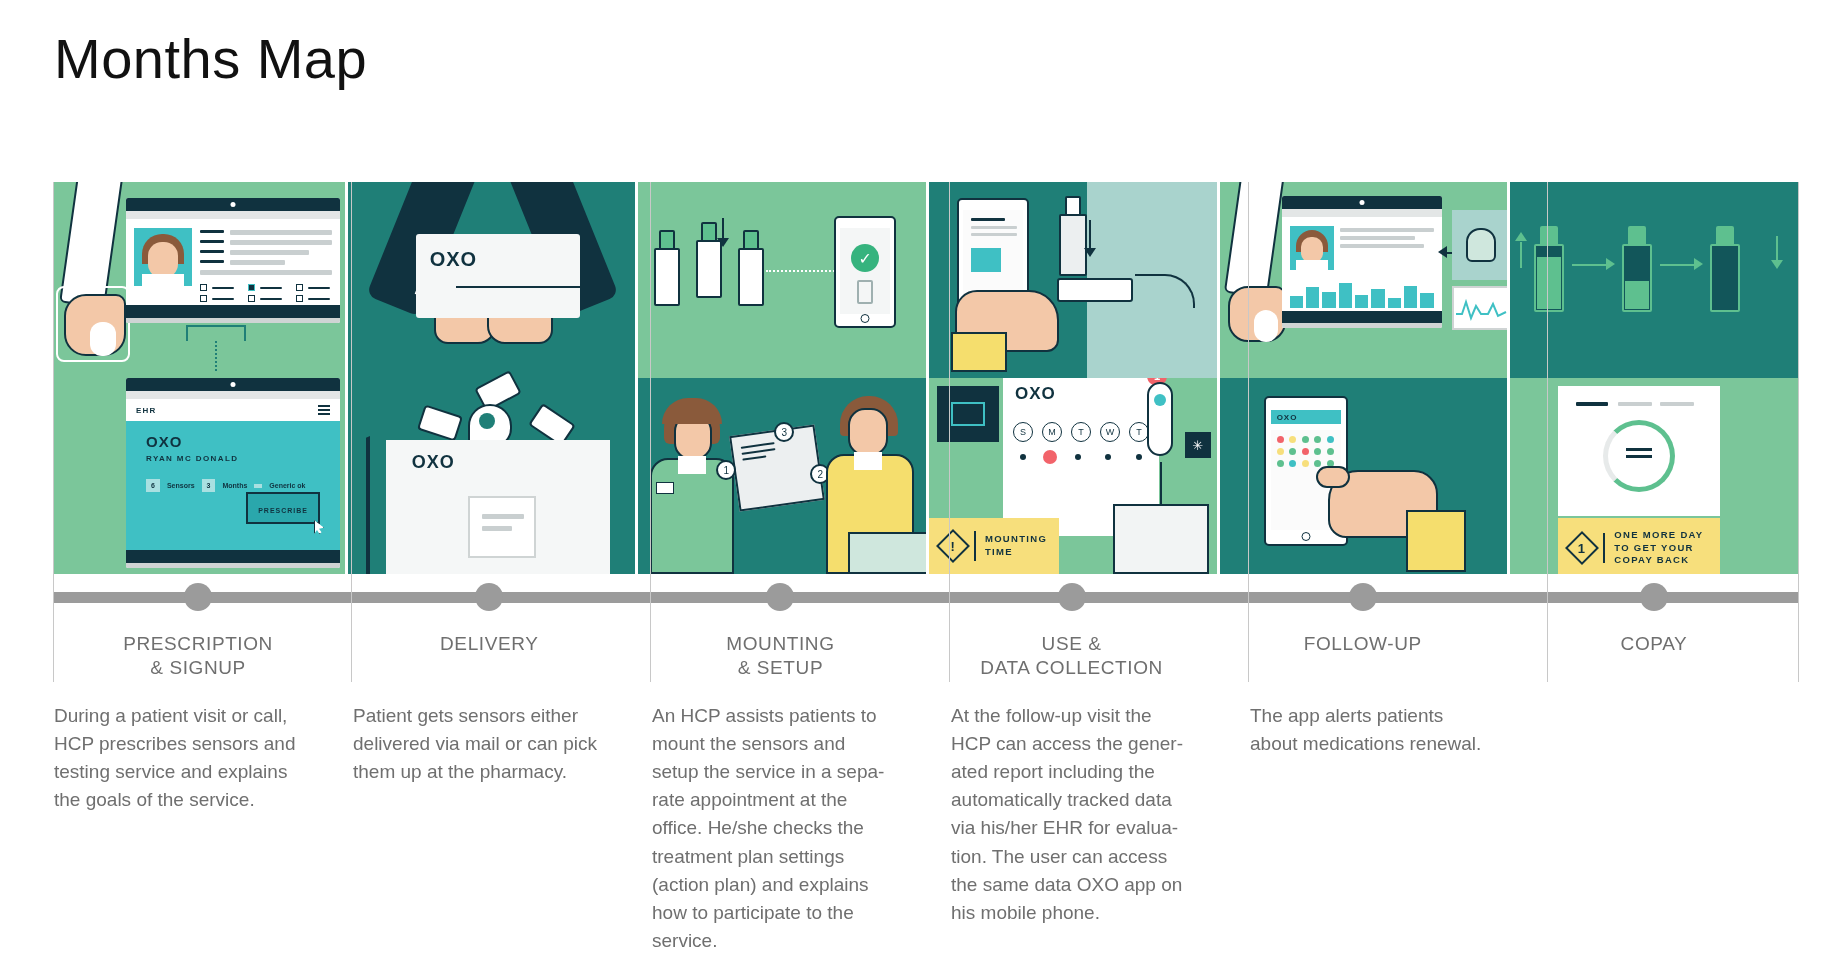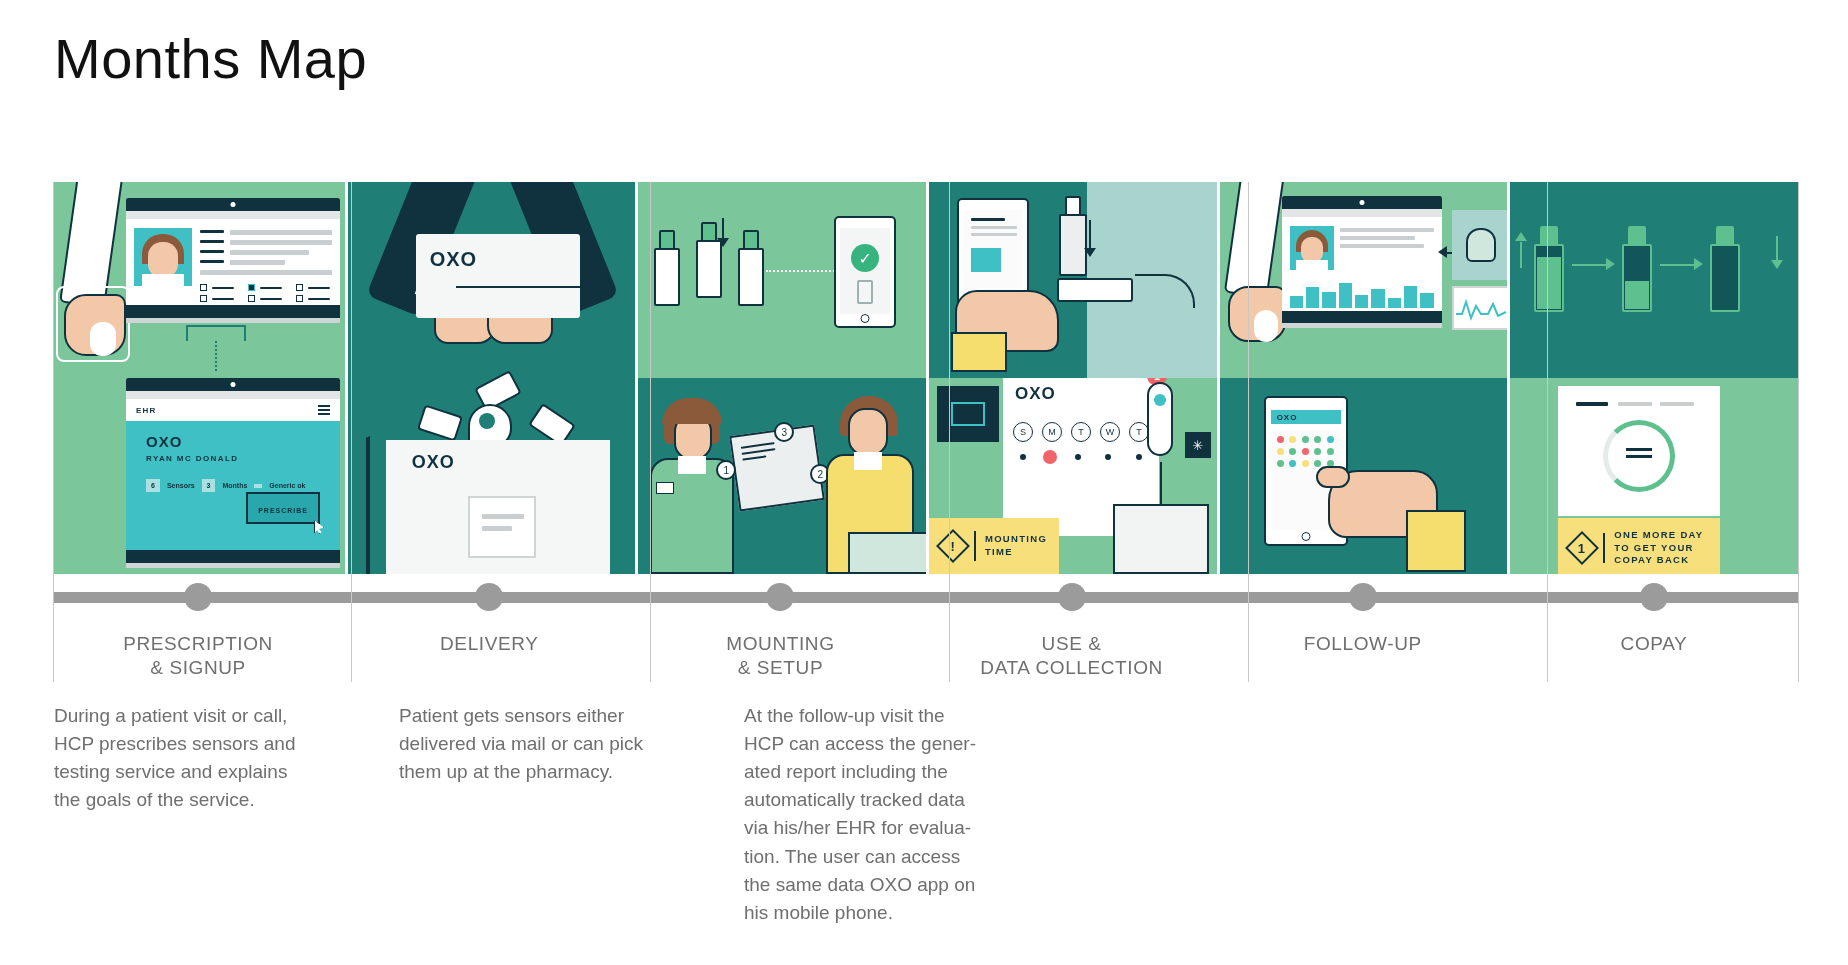--- a/index.html
+++ b/index.html
@@ -97,21 +97,21 @@
   }
 
   .label-row { display:flex; }
   .label-cell {
     width:296px; padding-top:12px; text-align:center;
     font-size:19px; color:#6f6f6f; letter-spacing:0.6px; line-height:1.28;
     white-space:pre-line; min-height:74px;
   }
   .label-cell + .label-cell { margin-left:3px; }
 
-  .desc-row { display:flex; margin-top:8px;gap:46px; }
+  .desc-row { display:flex; margin-top:8px; }
   .desc-cell {
     width:296px; padding-right:34px;
     font-size:19px; color:#6f6f6f; line-height:1.48; white-space:pre-line;
   }
   .desc-cell + .desc-cell { margin-left:3px; }
 
   
   .vsep {
     position:absolute; top:0; width:1px; background:#c8c8c8;
   }
@@ -570,28 +570,39 @@
     </div>
 
     <div class="desc-row">
       <div class="desc-cell">During a patient visit or call,
 HCP prescribes sensors and
 testing service and explains
 the goals of the service.</div>
       <div class="desc-cell">Patient gets sensors either
 delivered via mail or can pick
 them up at the pharmacy.</div>
+      <div class="desc-cell">An HCP assists patients to
+mount the sensors and
+setup the service in a sepa-
+rate appointment at the
+office. He/she checks the
+treatment plan settings
+(action plan) and explains
+how to participate to the
+service.</div>
       <div class="desc-cell">At the follow-up visit the
 HCP can access the gener-
 ated report including the
 automatically tracked data
 via his/her EHR for evalua-
 tion. The user can access
 the same data OXO app on
 his mobile phone.</div>
+      <div class="desc-cell">The app alerts patients
+about medications renewal.</div>
     </div>
 
     <div class="vsep" style="left:-1px;height:500px;"></div>
     <div class="vsep" style="left:297px;height:500px;"></div>
     <div class="vsep" style="left:596px;height:500px;"></div>
     <div class="vsep" style="left:895px;height:500px;"></div>
     <div class="vsep" style="left:1194px;height:500px;"></div>
     <div class="vsep" style="left:1493px;height:500px;"></div>
     <div class="vsep" style="left:1744px;height:500px;"></div>
 

